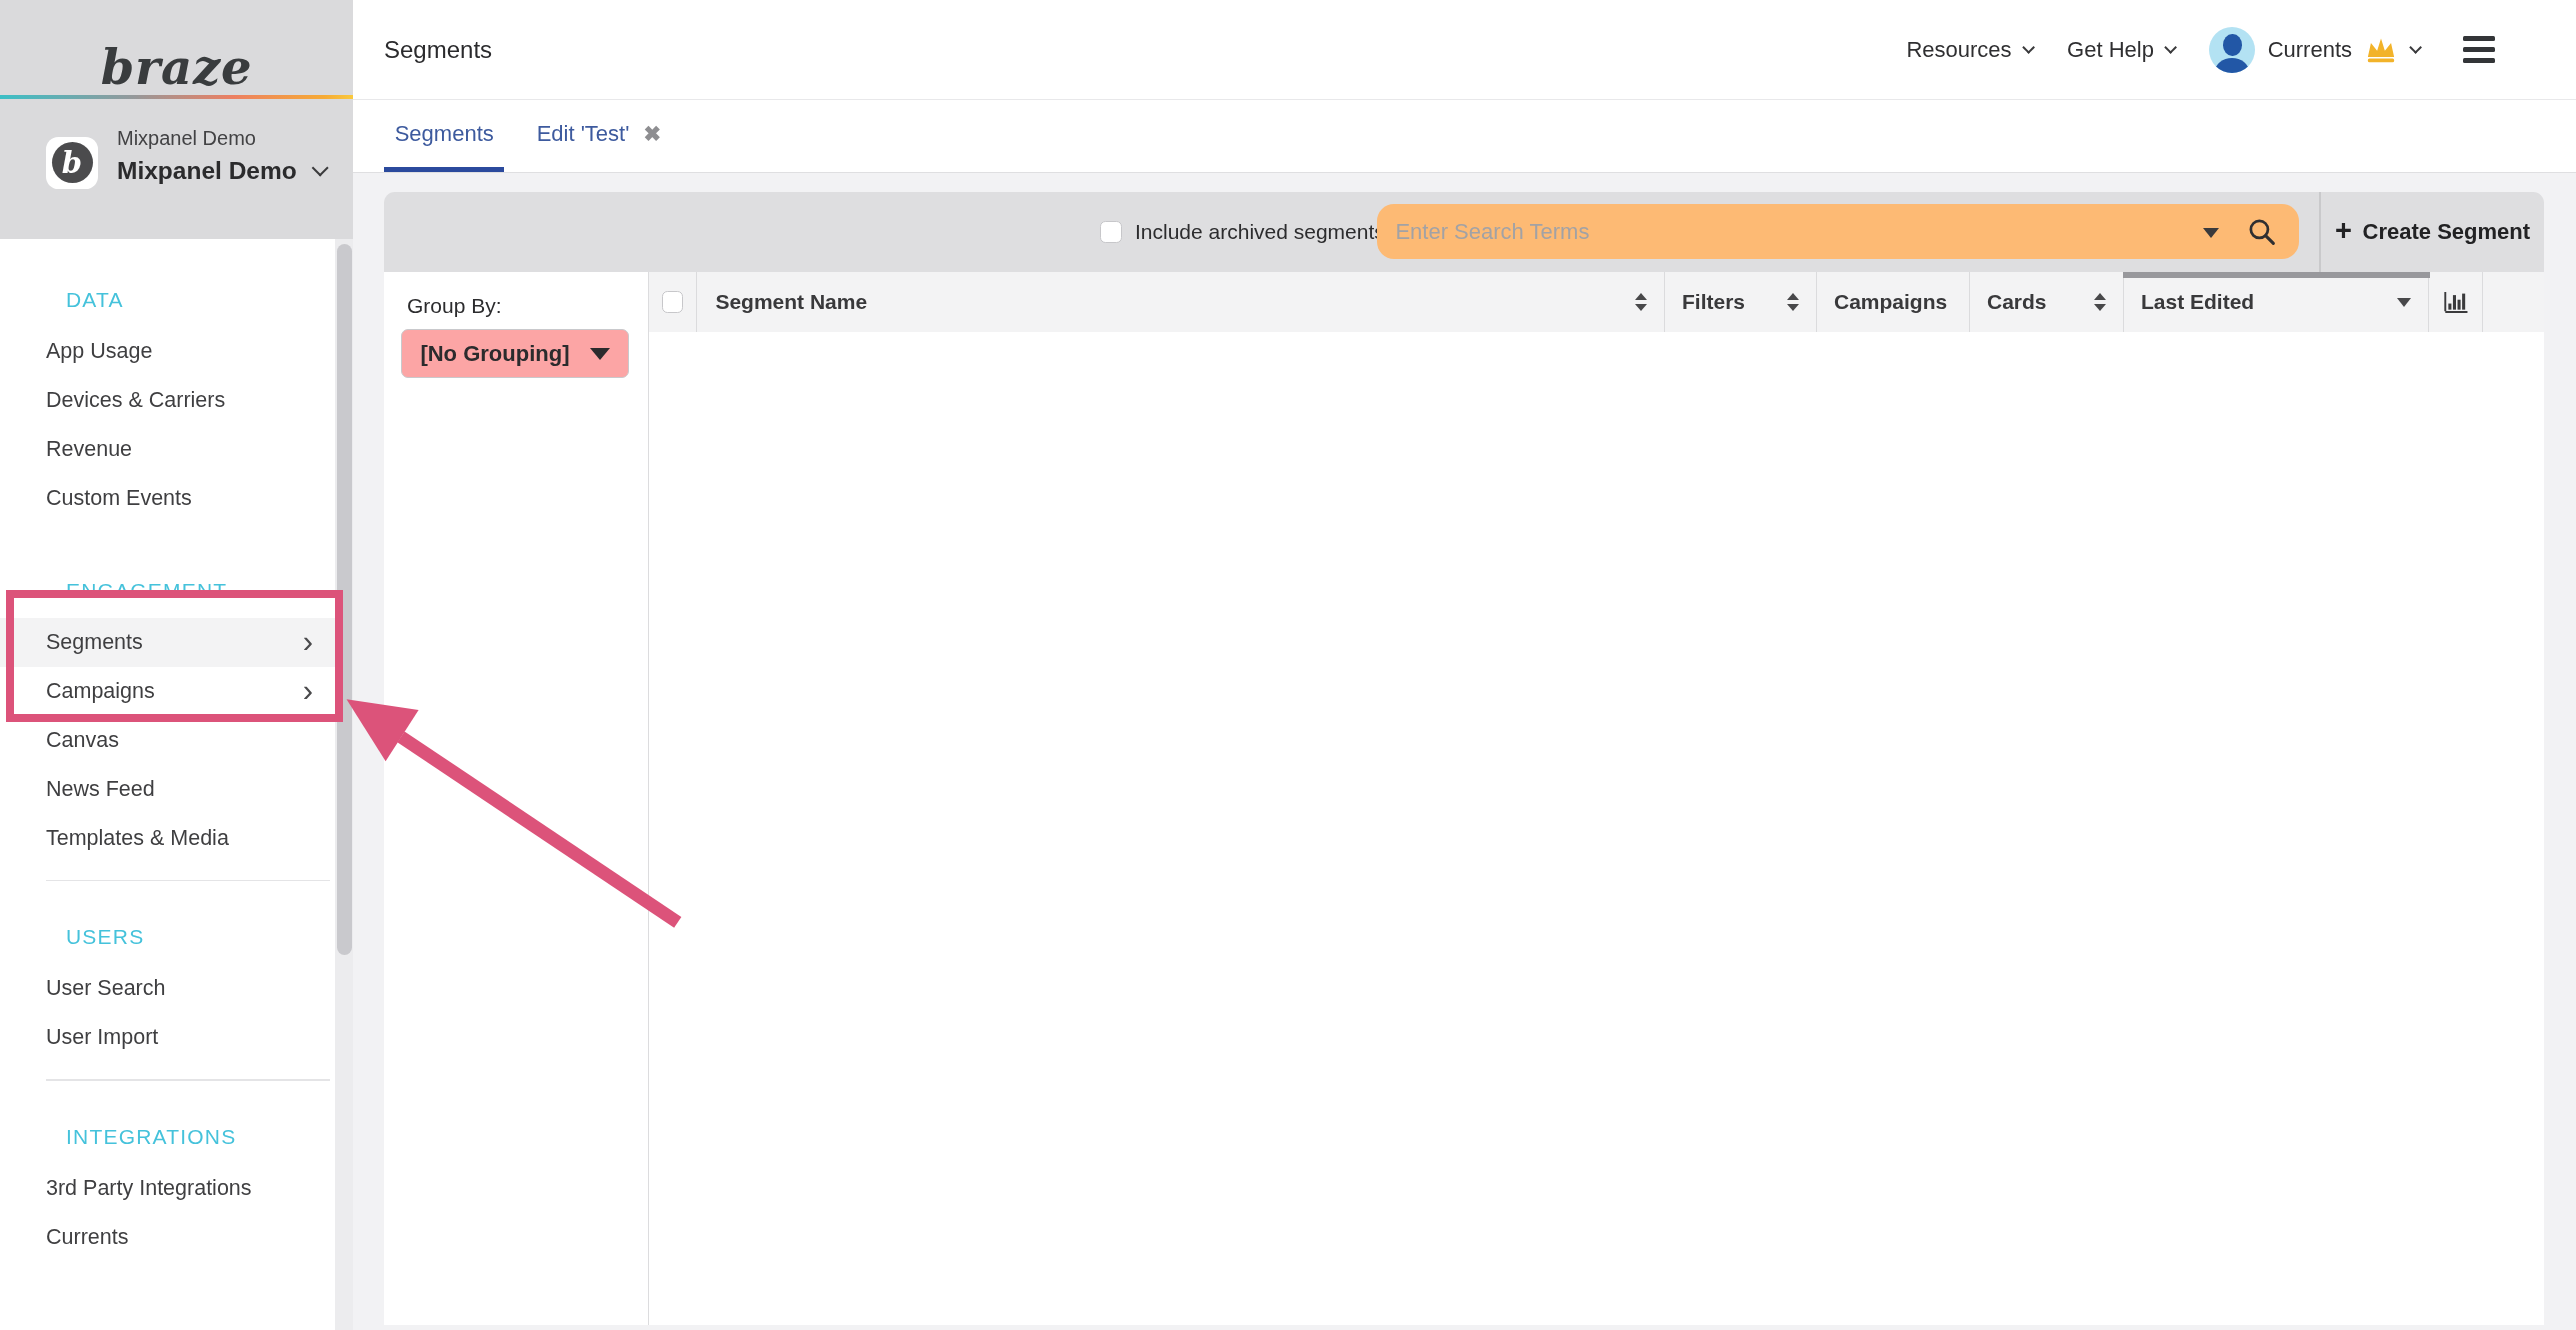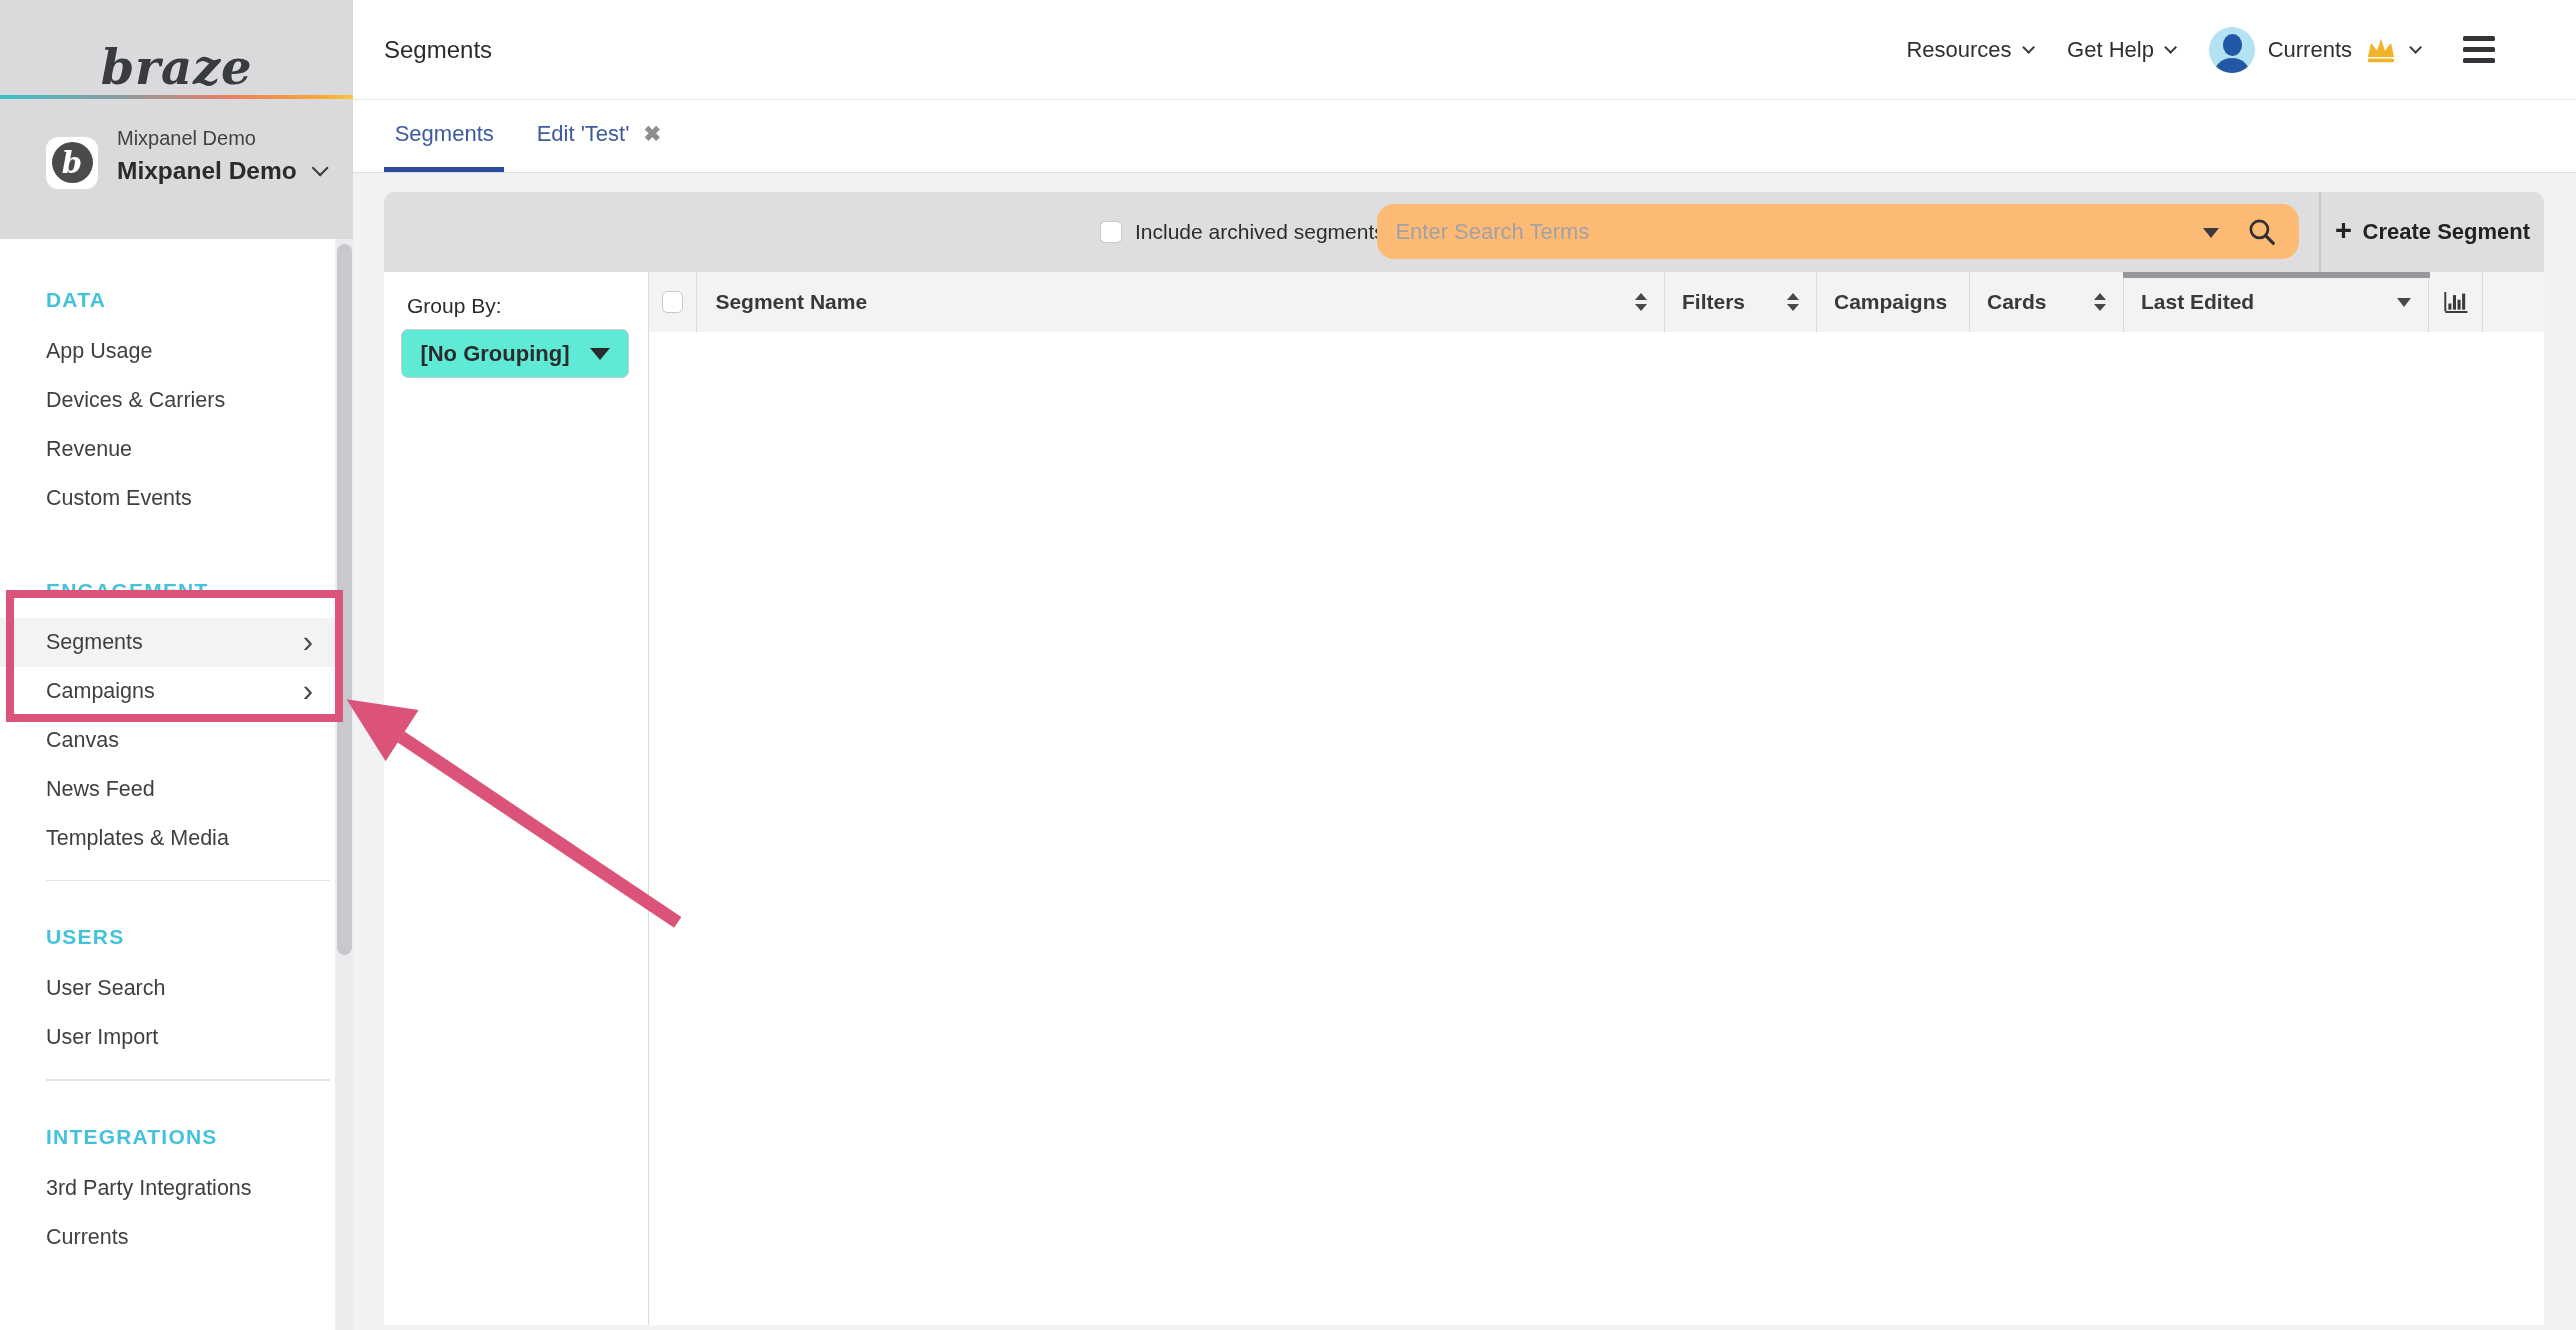--- a/index.html
+++ b/index.html
@@ -18,22 +18,22 @@
            border-radius:12.3px;display:flex;align-items:center;justify-content:center;}
   .ws-icon-circle{width:41px;height:41px;border-radius:50%;background:#4b4b4d;color:#fff;
            display:flex;align-items:center;justify-content:center;
            font-family:"DejaVu Serif",serif;font-style:italic;font-weight:700;font-size:29px;}
   .ws-sub{position:absolute;left:117px;top:28px;font-size:20px;color:#424244;}
   .ws-name{position:absolute;left:117px;top:58px;font-size:24.5px;font-weight:700;color:#2b2b2d;
            display:flex;align-items:center;gap:17px;}
   .chev-down{width:12.3px;height:12.3px;border-right:2.3px solid #3a3a3c;border-bottom:2.3px solid #3a3a3c;
            transform:rotate(45deg);margin-top:-6.1px;}
   .nav{position:relative;}
-  .nav-header{height:54px;display:flex;align-items:center;padding-left:46px;font-size:21px;
-           font-weight:700;letter-spacing:1.2px;color:var(--teal,#45c2db);margin-top:41px;}
+  .nav-header{height:54px;display:flex;align-items:center;padding-left:66px;font-size:21px;
+           font-weight:400;letter-spacing:1.2px;color:var(--teal,#45c2db);margin-top:41px;}
   .nav > .nav-header:first-child{margin-top:34px;}
   .nav-divider + .nav-header{margin-top:29px;}
   .nav-item{height:49px;display:flex;align-items:center;padding-left:46px;padding-right:40px;
            font-size:21.5px;color:#3f3f41;cursor:pointer;}
   .nav-item.selected{background:#f3f3f4;}
   .nav-chevron{margin-left:auto;font-size:31px;color:#4a4a4c;line-height:0.8;}
   .nav-divider{height:1.5px;background:#e4e4e6;margin:17px 23px 0 46px;}
   .scroll-track{position:absolute;right:0;top:239px;bottom:0;width:17.6px;background:#ececee;}
   .scroll-thumb{position:absolute;left:1.5px;right:1.5px;top:4.6px;height:711px;background:#c9c9cd;border-radius:7.7px;}
 
@@ -79,21 +79,21 @@
   .search-icon{position:absolute;right:21.5px;top:13px;cursor:pointer;}
   .band-divider{position:absolute;left:1935px;top:0;bottom:0;width:1.5px;background:#c9c9cb;}
   .create-btn{position:absolute;left:1937px;right:0;top:0;bottom:0;display:flex;align-items:center;
         justify-content:center;gap:10.7px;font-size:22px;font-weight:700;color:#222224;cursor:pointer;}
   .plus{font-size:29px;font-weight:700;line-height:1;margin-top:-3.1px;}
 
   .groupby{position:absolute;left:31px;top:99px;width:264px;bottom:6.1px;background:#fff;}
   .gb-label{position:absolute;left:23px;top:21.5px;font-size:21px;color:#2c2c2e;}
   .gb-select{position:absolute;left:17px;top:57px;width:228px;height:49px;border:1.5px solid #c9c9cc;
         border-radius:7px;display:flex;align-items:center;padding:0 18.4px;font-size:22px;font-weight:700;
-        color:#2b2b2d;background:#5eead4;cursor:pointer;}
+        color:#2b2b2d;background:#fca5a5;cursor:pointer;}
   .gb-caret{margin-left:auto;width:0;height:0;border-left:10px solid transparent;
         border-right:10px solid transparent;border-top:12.3px solid #2b2b2d;}
 
   .table{position:absolute;left:295px;top:99px;width:1896px;bottom:6.1px;background:#fff;
         border-left:1.5px solid #dcdcde;}
   .thead{position:relative;display:flex;height:60px;background:#f3f3f4;}
   .th{position:relative;display:flex;align-items:center;border-right:1.5px solid #dbdbdd;padding:0 17px;}
   .th.center{justify-content:center;padding:0;}
   .th1{width:48px;}.th2{width:968px;padding-left:18.4px;}.th3{width:152px;}.th4{width:153px;}
   .th5{width:154px;}.th6{width:305px;}.th7{width:54px;}.th8{flex:1;border-right:none;}

